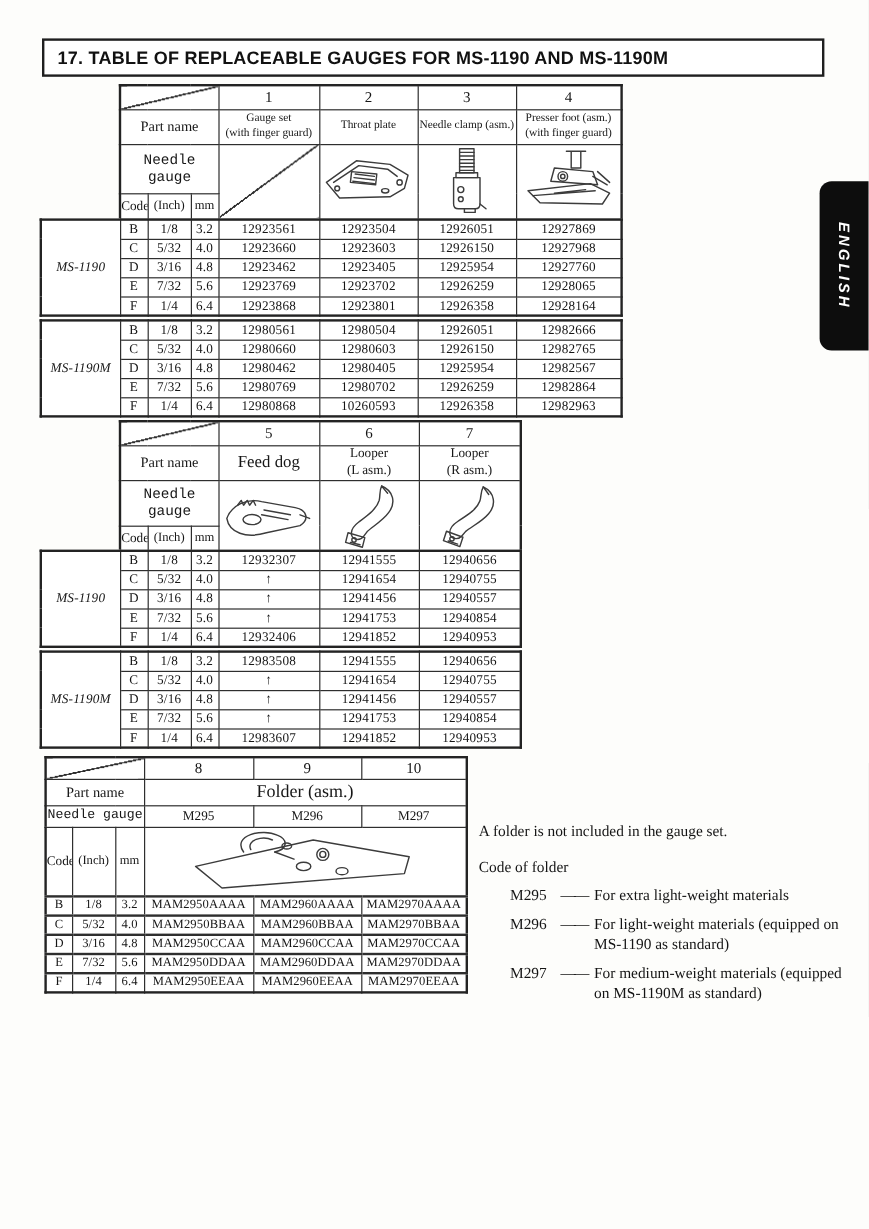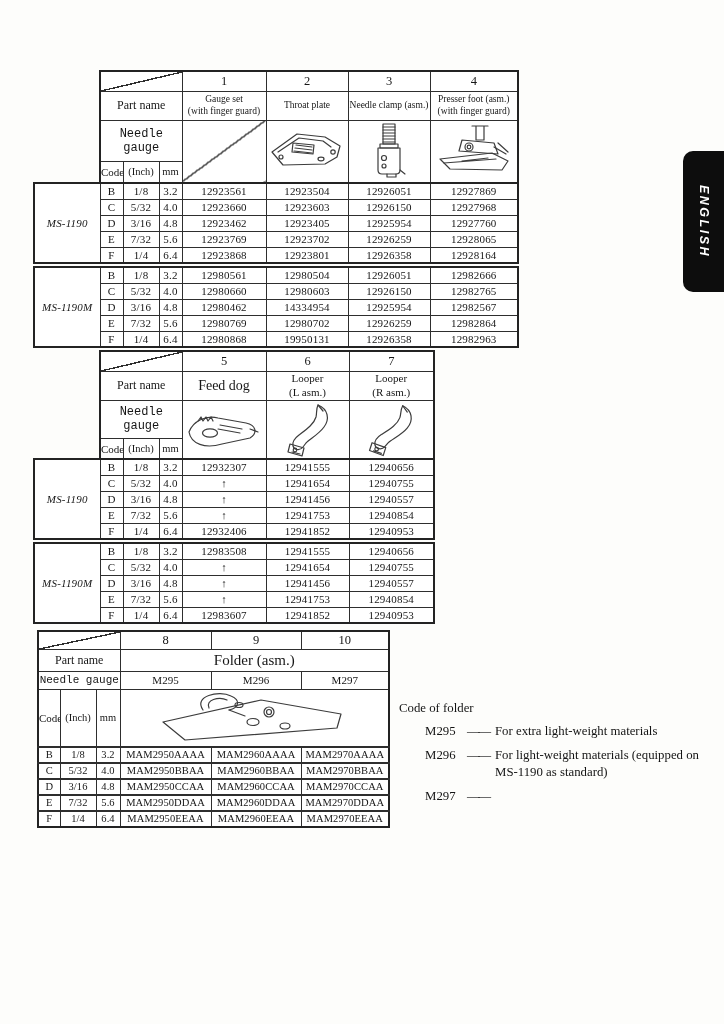--- a/index.html
+++ b/index.html
@@ -60,20 +60,23 @@
     position: absolute; left: 0; top: 984px; width: 100%; text-align: center;
     font-family: "Liberation Sans", sans-serif; font-size: 12.5px; letter-spacing: 1px; color: #242424;
   }
   .ill { stroke: #3c3c3c; fill: none; stroke-width: 1.2; stroke-linejoin: round; stroke-linecap: round; }
 </style>
 </head>
 <body>
 
 <div class="page">
 
+  <div class="title-box">
+    <span>17. TABLE OF REPLACEABLE GAUGES FOR MS-1190 AND MS-1190M</span>
+  </div>
 
   <div class="lang-tab">
     <span class="lang-text">ENGLISH</span>
   </div>
 
   <div class="twrap" style="left:33px;top:70px;width:486px;height:284px;">
     <table class="t hd t1" style="left:66px;top:0;width:418px;">
       <colgroup>
           <col style="width:23px">
           <col style="width:36px">
@@ -235,39 +238,39 @@
         <td>12980660</td>
         <td>12980603</td>
         <td>12926150</td>
         <td>12982765</td>
       </tr>
       <tr>
         <td>D</td>
         <td>3/16</td>
         <td>4.8</td>
         <td>12980462</td>
-        <td>14334954</td>
+        <td>12980405</td>
         <td>12925954</td>
         <td>12982567</td>
       </tr>
       <tr>
         <td>E</td>
         <td>7/32</td>
         <td>5.6</td>
         <td>12980769</td>
         <td>12980702</td>
         <td>12926259</td>
         <td>12982864</td>
       </tr>
       <tr>
         <td>F</td>
         <td>1/4</td>
         <td>6.4</td>
         <td>12980868</td>
-        <td>19950131</td>
+        <td>10260593</td>
         <td>12926358</td>
         <td>12982963</td>
       </tr>
     </tbody>
       </table>
   </div>
 
   <div class="twrap" style="left:33px;top:350px;width:402px;height:276px;">
     <table class="t hd t2" style="left:66px;top:0;width:334px;">
       <colgroup>
@@ -526,31 +529,33 @@
       <td>1/4</td>
       <td>6.4</td>
       <td>MAM2950EEAA</td>
       <td>MAM2960EEAA</td>
       <td>MAM2970EEAA</td>
     </tr>
   </tbody>
     </table>
 
   <div class="notes">
+    <div>A folder is not included in the gauge set.</div>
     <div class="note-head">Code of folder</div>
     <div class="fitem">
       <span class="fcode">M295</span>
       <span class="fdash">——</span>
       <span class="fdesc">For extra light-weight materials</span>
     </div>
     <div class="fitem">
       <span class="fcode">M296</span>
       <span class="fdash">——</span>
       <span class="fdesc">For light-weight materials (equipped on MS-1190 as standard)</span>
     </div>
     <div class="fitem">
       <span class="fcode">M297</span>
       <span class="fdash">——</span>
+      <span class="fdesc">For medium-weight materials (equipped on MS-1190M as standard)</span>
     </div>
   </div>
 
 
 </div>
 
 </body></html>

